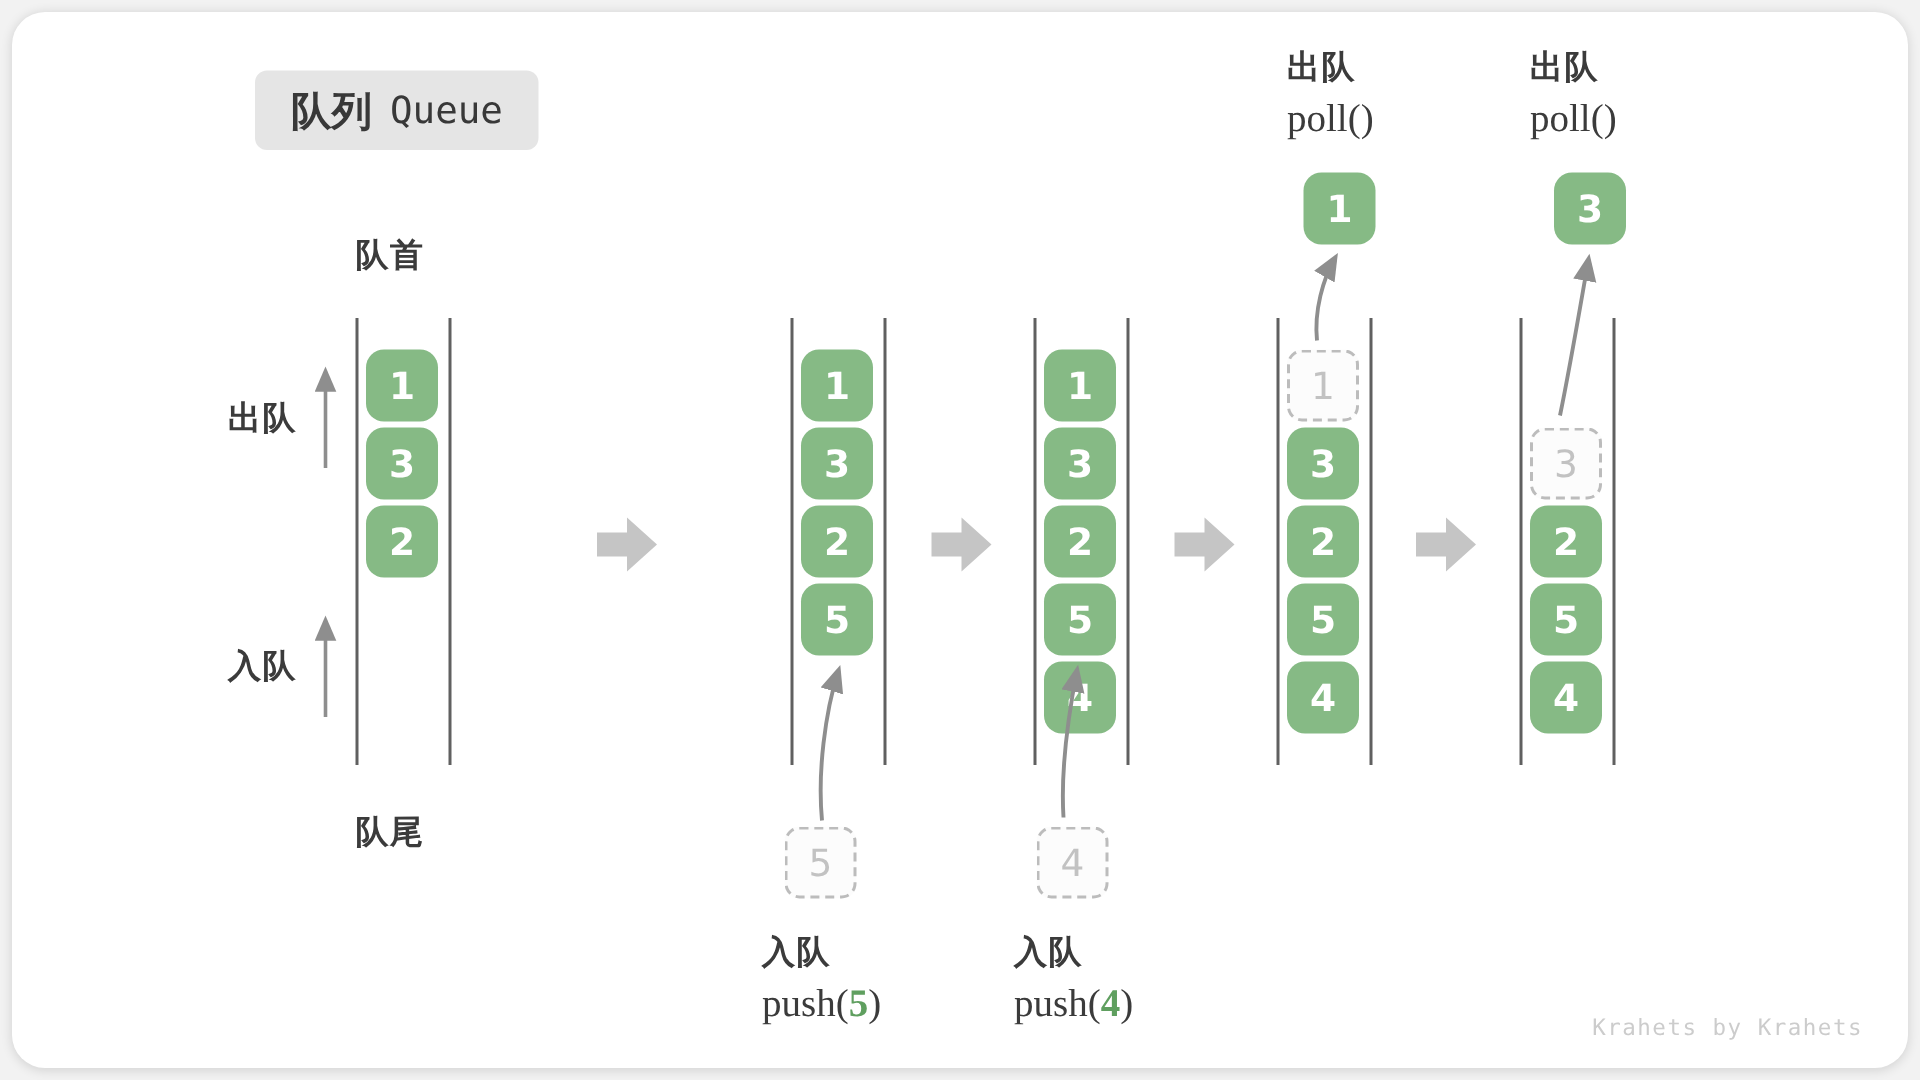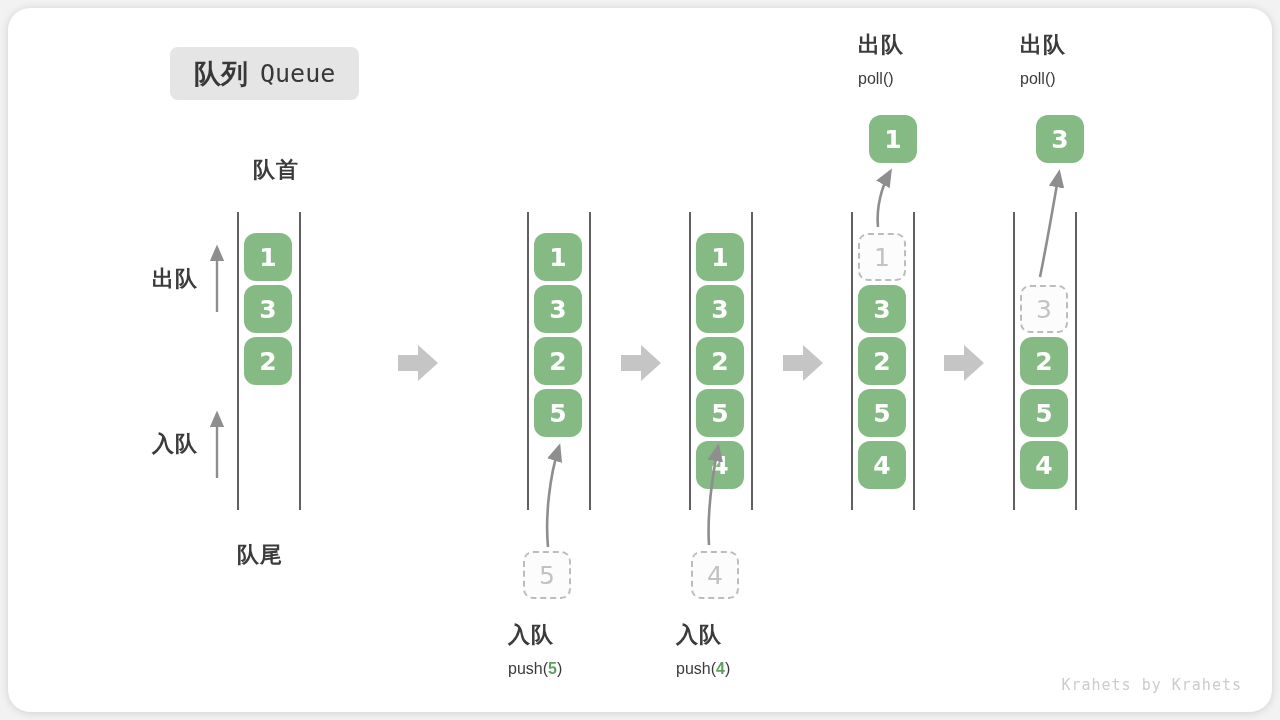--- a/index.html
+++ b/index.html
@@ -31,21 +31,21 @@
     position:absolute;left:170px;top:47px;height:53px;
     display:inline-flex;align-items:center;gap:12px;
     padding:0 24px;background:var(--badge-bg);border-radius:8px;
   }
   .title-zh{font-size:27px;font-weight:700;color:#383838;font-family:Liberation Mono, monospace;}
   .title-en{font-family:"DejaVu Sans Mono","Liberation Mono",monospace;font-size:25px;color:#383838;}
   .side-label{
     position:absolute;color:var(--label-dark);
     font-size:22px;font-weight:700;letter-spacing:1px;
   }
-  .col-label{width:62px;text-align:right;}
+  .col-label{width:62px;text-align:left;}
   .wall{
     position:absolute;top:212px;width:2px;height:298px;
     background:var(--wall-gray);
   }
   .qbox{
     position:absolute;width:48px;height:48px;border-radius:12px;
     background:var(--box-green);color:#ffffff;
     display:flex;align-items:center;justify-content:center;
     font-size:25px;font-weight:700;
     font-family:"DejaVu Sans","Liberation Sans",sans-serif;
@@ -54,43 +54,43 @@
     position:absolute;width:48px;height:48px;border-radius:10px;
     background:#fcfcfc;border:2px dashed var(--dashed-border);
     color:var(--dashed-text);
     display:flex;align-items:center;justify-content:center;
     font-size:25px;font-weight:400;
     font-family:"DejaVu Sans","Liberation Sans",sans-serif;
   }
   .op-block{position:absolute;line-height:34px;}
   .op-zh{font-size:22px;font-weight:600;color:var(--label-dark);letter-spacing:1px;}
   .op-code{
-    font-family:Liberation Sans, sans-serif;
-    font-size:16px;color:var(--label-dark);
+    font-family:Liberation Serif, serif;
+    font-size:26px;color:var(--label-dark);
   }
   .op-arg{color:var(--accent-green);font-weight:700;}
   .watermark{
     position:absolute;right:38px;top:676px;
     font-family:"DejaVu Sans Mono","Liberation Mono",monospace;
     font-size:15px;color:var(--watermark-gray);letter-spacing:1px;
   }
   svg.overlay{position:absolute;left:0;top:0;pointer-events:none;}
 </style>
 </head>
 <body>
 
 <div class="card"></div>
 
 <div class="title-badge">
   <span class="title-zh">队列</span>
   <span class="title-en">Queue</span>
 </div>
 
 <div class="side-label col-label" style="left:237px;top:155px;">队首</div>
-<div class="side-label col-label" style="left:221px;top:540px;">队尾</div>
+<div class="side-label col-label" style="left:237px;top:540px;">队尾</div>
 
 <div class="side-label" style="left:152px;top:264px;">出队</div>
 <div class="side-label" style="left:152px;top:429px;">入队</div>
 
 <div class="wall" style="left:237px;"></div>
 <div class="wall" style="left:299px;"></div>
 <div class="qbox" style="left:244px;top:233px;">1</div>
 <div class="qbox" style="left:244px;top:285px;">3</div>
 <div class="qbox" style="left:244px;top:337px;">2</div>
 

